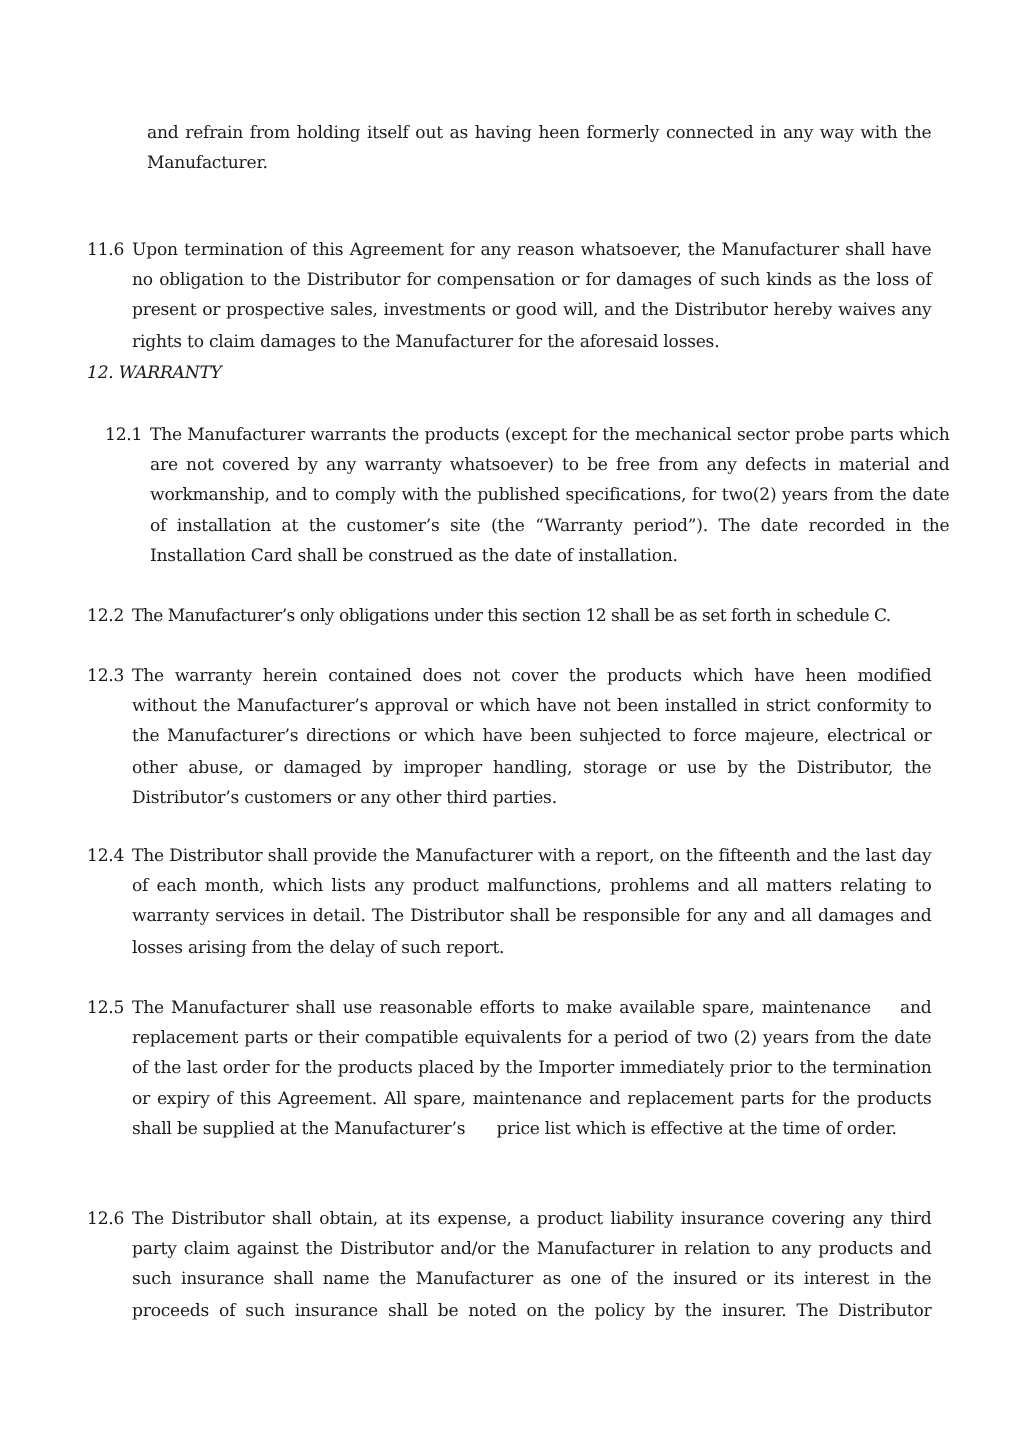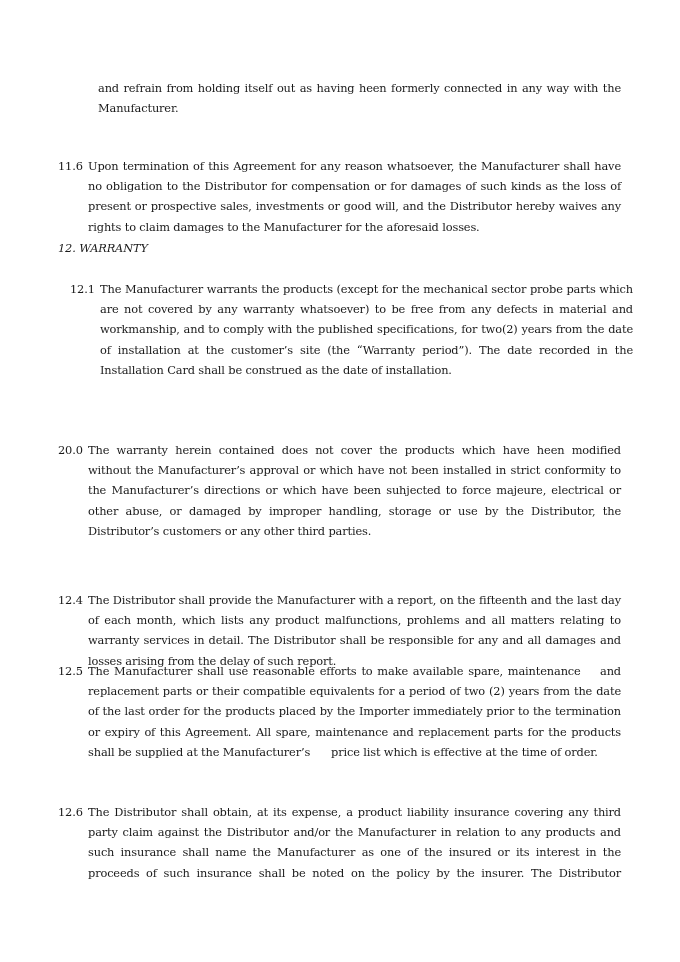--- a/index.html
+++ b/index.html
@@ -27,27 +27,31 @@
     <div class="body">Upon termination of this Agreement for any reason whatsoever, the Manufacturer shall have no obligation to the Distributor for compensation or for damages of such kinds as the loss of present or prospective sales, investments or good will, and the Distributor hereby waives any rights to claim damages to the Manufacturer for the aforesaid losses.</div>
   </div>
 
   <div class="heading">12. WARRANTY</div>
 
   <div class="clause" style="top:279px;margin-left:12px;">
     <span class="num">12.1</span>
     <div class="body">The Manufacturer warrants the products (except for the mechanical sector probe parts which are not covered by any warranty whatsoever) to be free from any defects in material and workmanship, and to comply with the published specifications, for two(2) years from the date of installation at the customer’s site (the “Warranty period”). The date recorded in the Installation Card shall be construed as the date of installation.</div>
   </div>
 
+  <div class="clause" style="top:400px;">
+    <span class="num">12.2</span>
+    <div class="body" style="white-space:nowrap; letter-spacing:-0.35px;">The Manufacturer’s only obligations under this section 12 shall be as set forth in schedule C.</div>
+  </div>
 
   <div class="clause" style="top:440px;">
-    <span class="num">20.0</span>
+    <span class="num">12.3</span>
     <div class="body">The warranty herein contained does not cover the products which have heen modified without the Manufacturer’s approval or which have not been installed in strict conformity to the Manufacturer’s directions or which have been suhjected to force majeure, electrical or other abuse, or damaged by improper handling, storage or use by the Distributor, the Distributor’s customers or any other third parties.</div>
   </div>
 
-  <div class="clause" style="top:560px;margin-top:30px;">
+  <div class="clause" style="top:560px;">
     <span class="num">12.4</span>
     <div class="body">The Distributor shall provide the Manufacturer with a report, on the fifteenth and the last day of each month, which lists any product malfunctions, prohlems and all matters relating to warranty services in detail. The Distributor shall be responsible for any and all damages and losses arising from the delay of such report.</div>
   </div>
 
   <div class="clause" style="top:661px;">
     <span class="num">12.5</span>
     <div class="body" style="white-space:pre-wrap;">The Manufacturer shall use reasonable efforts to make available spare, maintenance    and replacement parts or their compatible equivalents for a period of two (2) years from the date of the last order for the products placed by the Importer immediately prior to the termination or expiry of this Agreement. All spare, maintenance and replacement parts for the products shall be supplied at the Manufacturer’s      price list which is effective at the time of order.</div>
   </div>
 
   <div class="clause" style="top:802px;">

